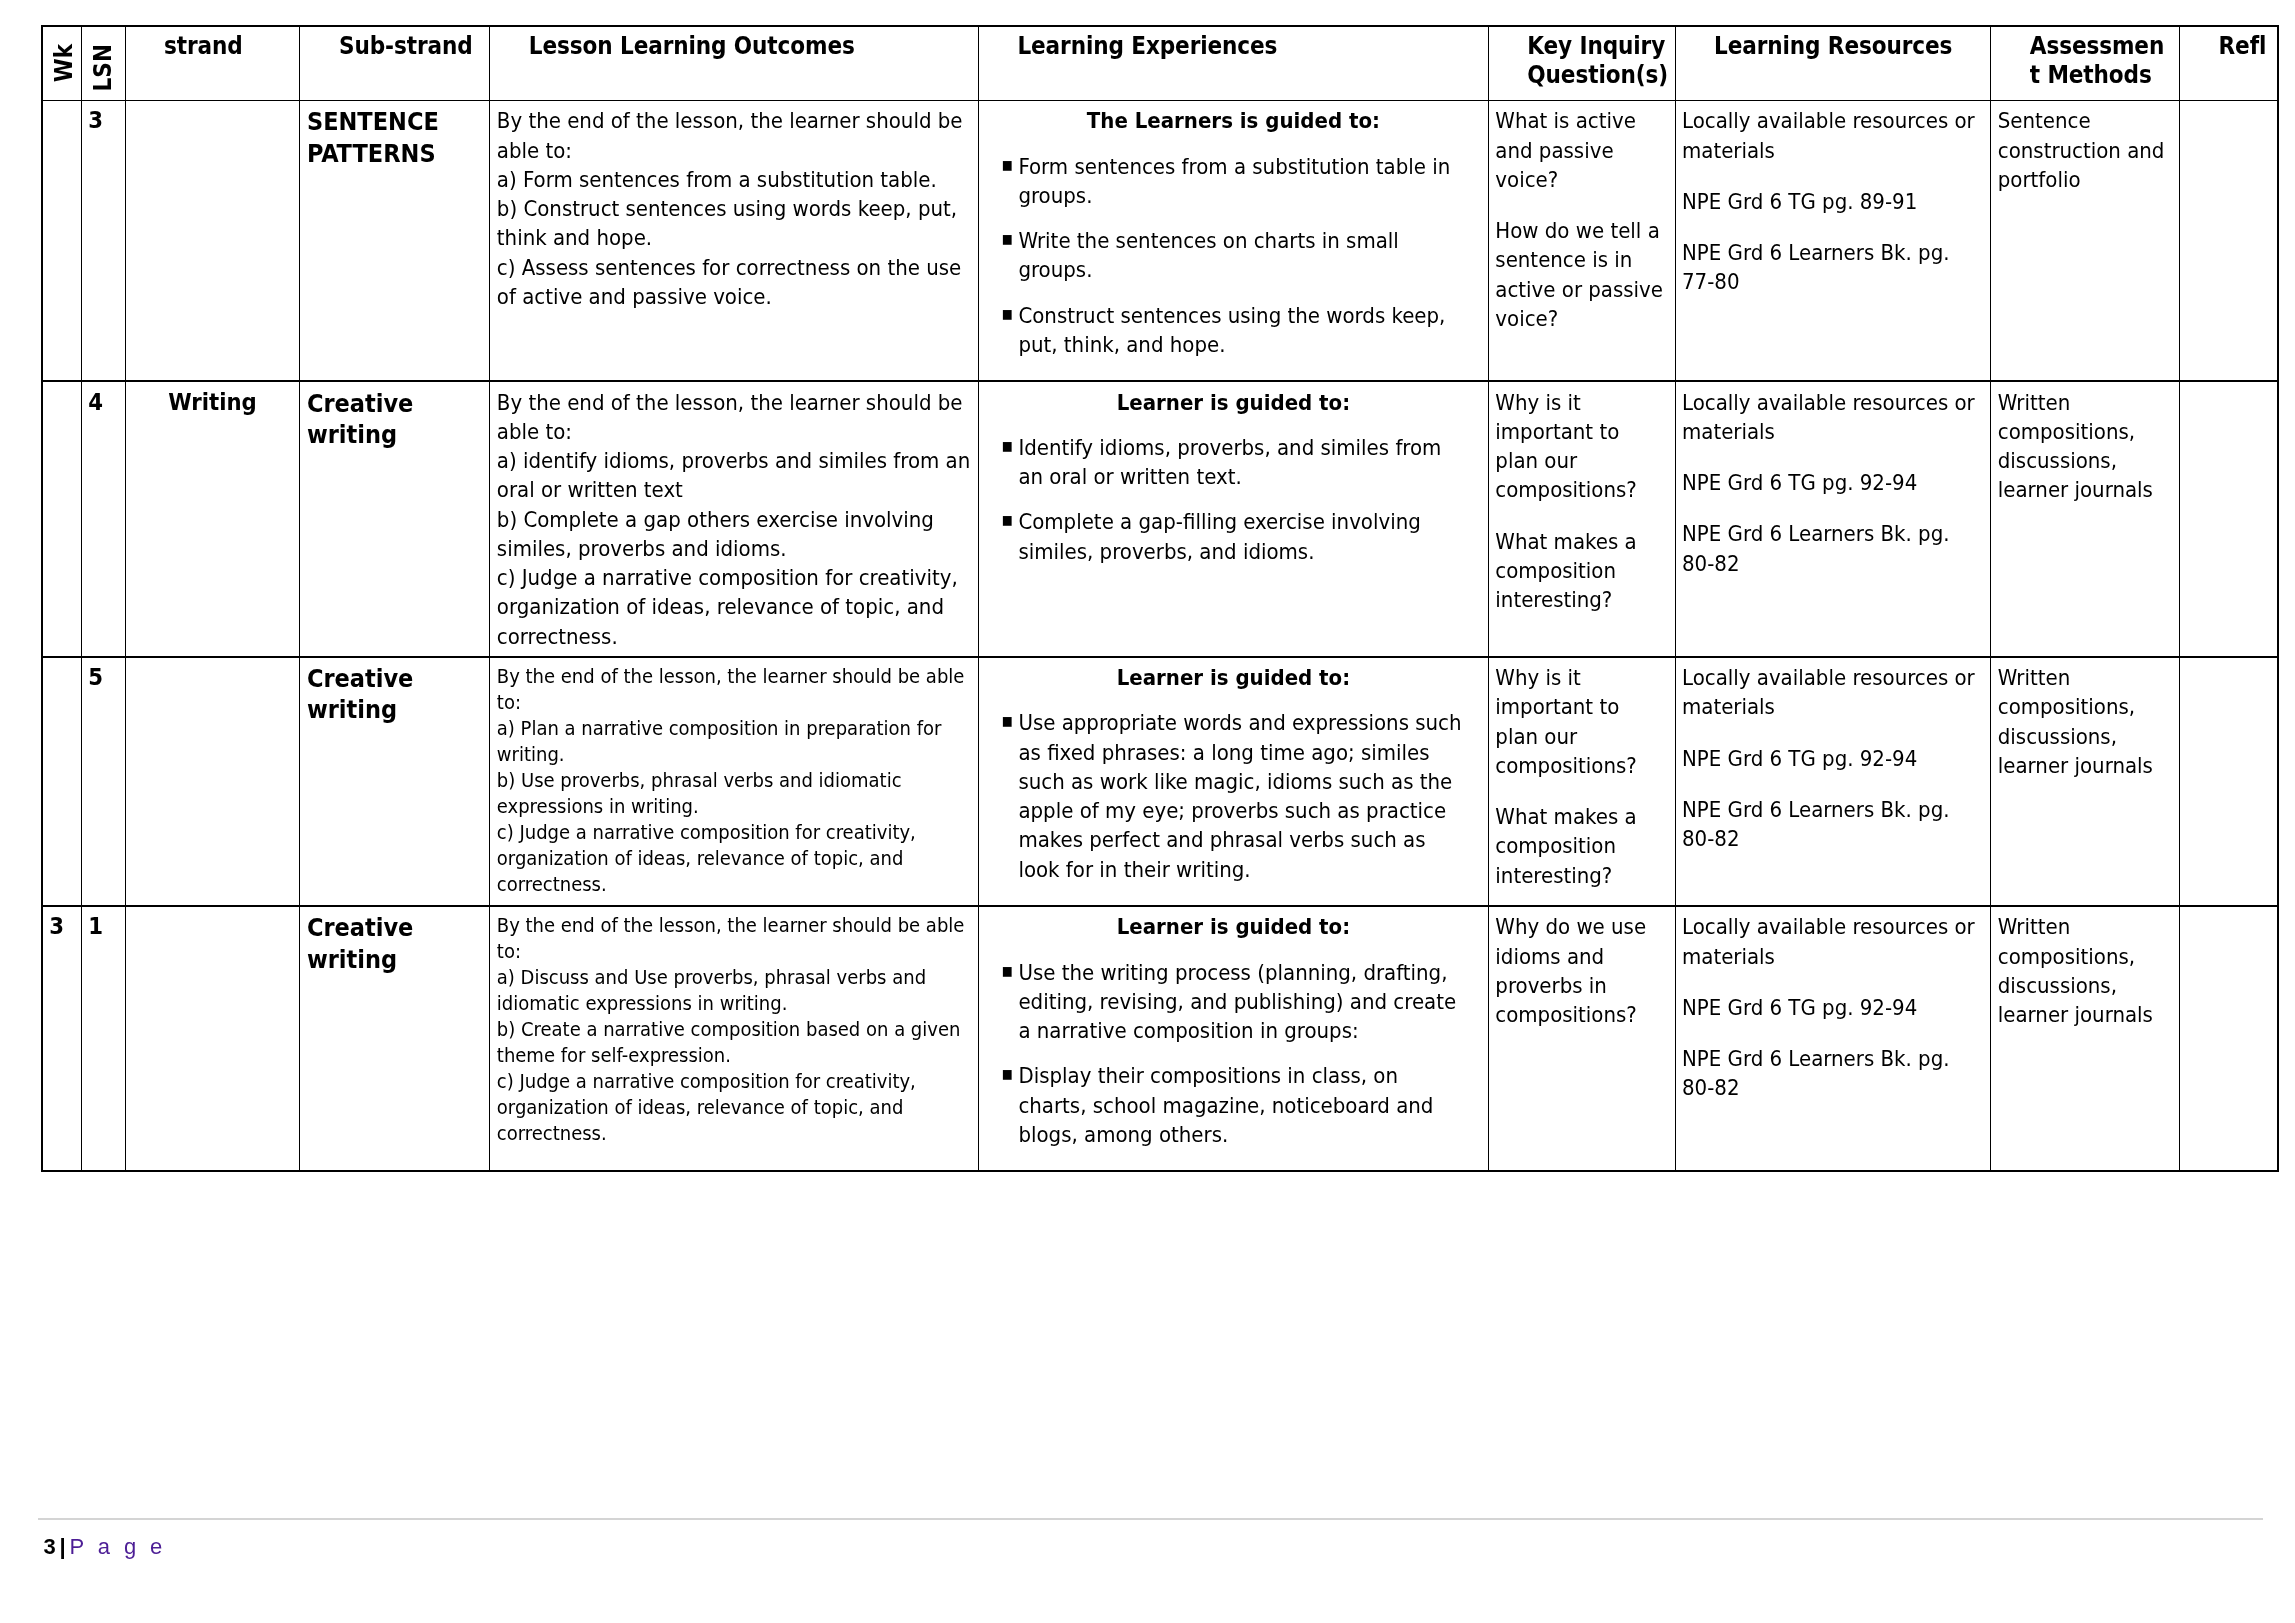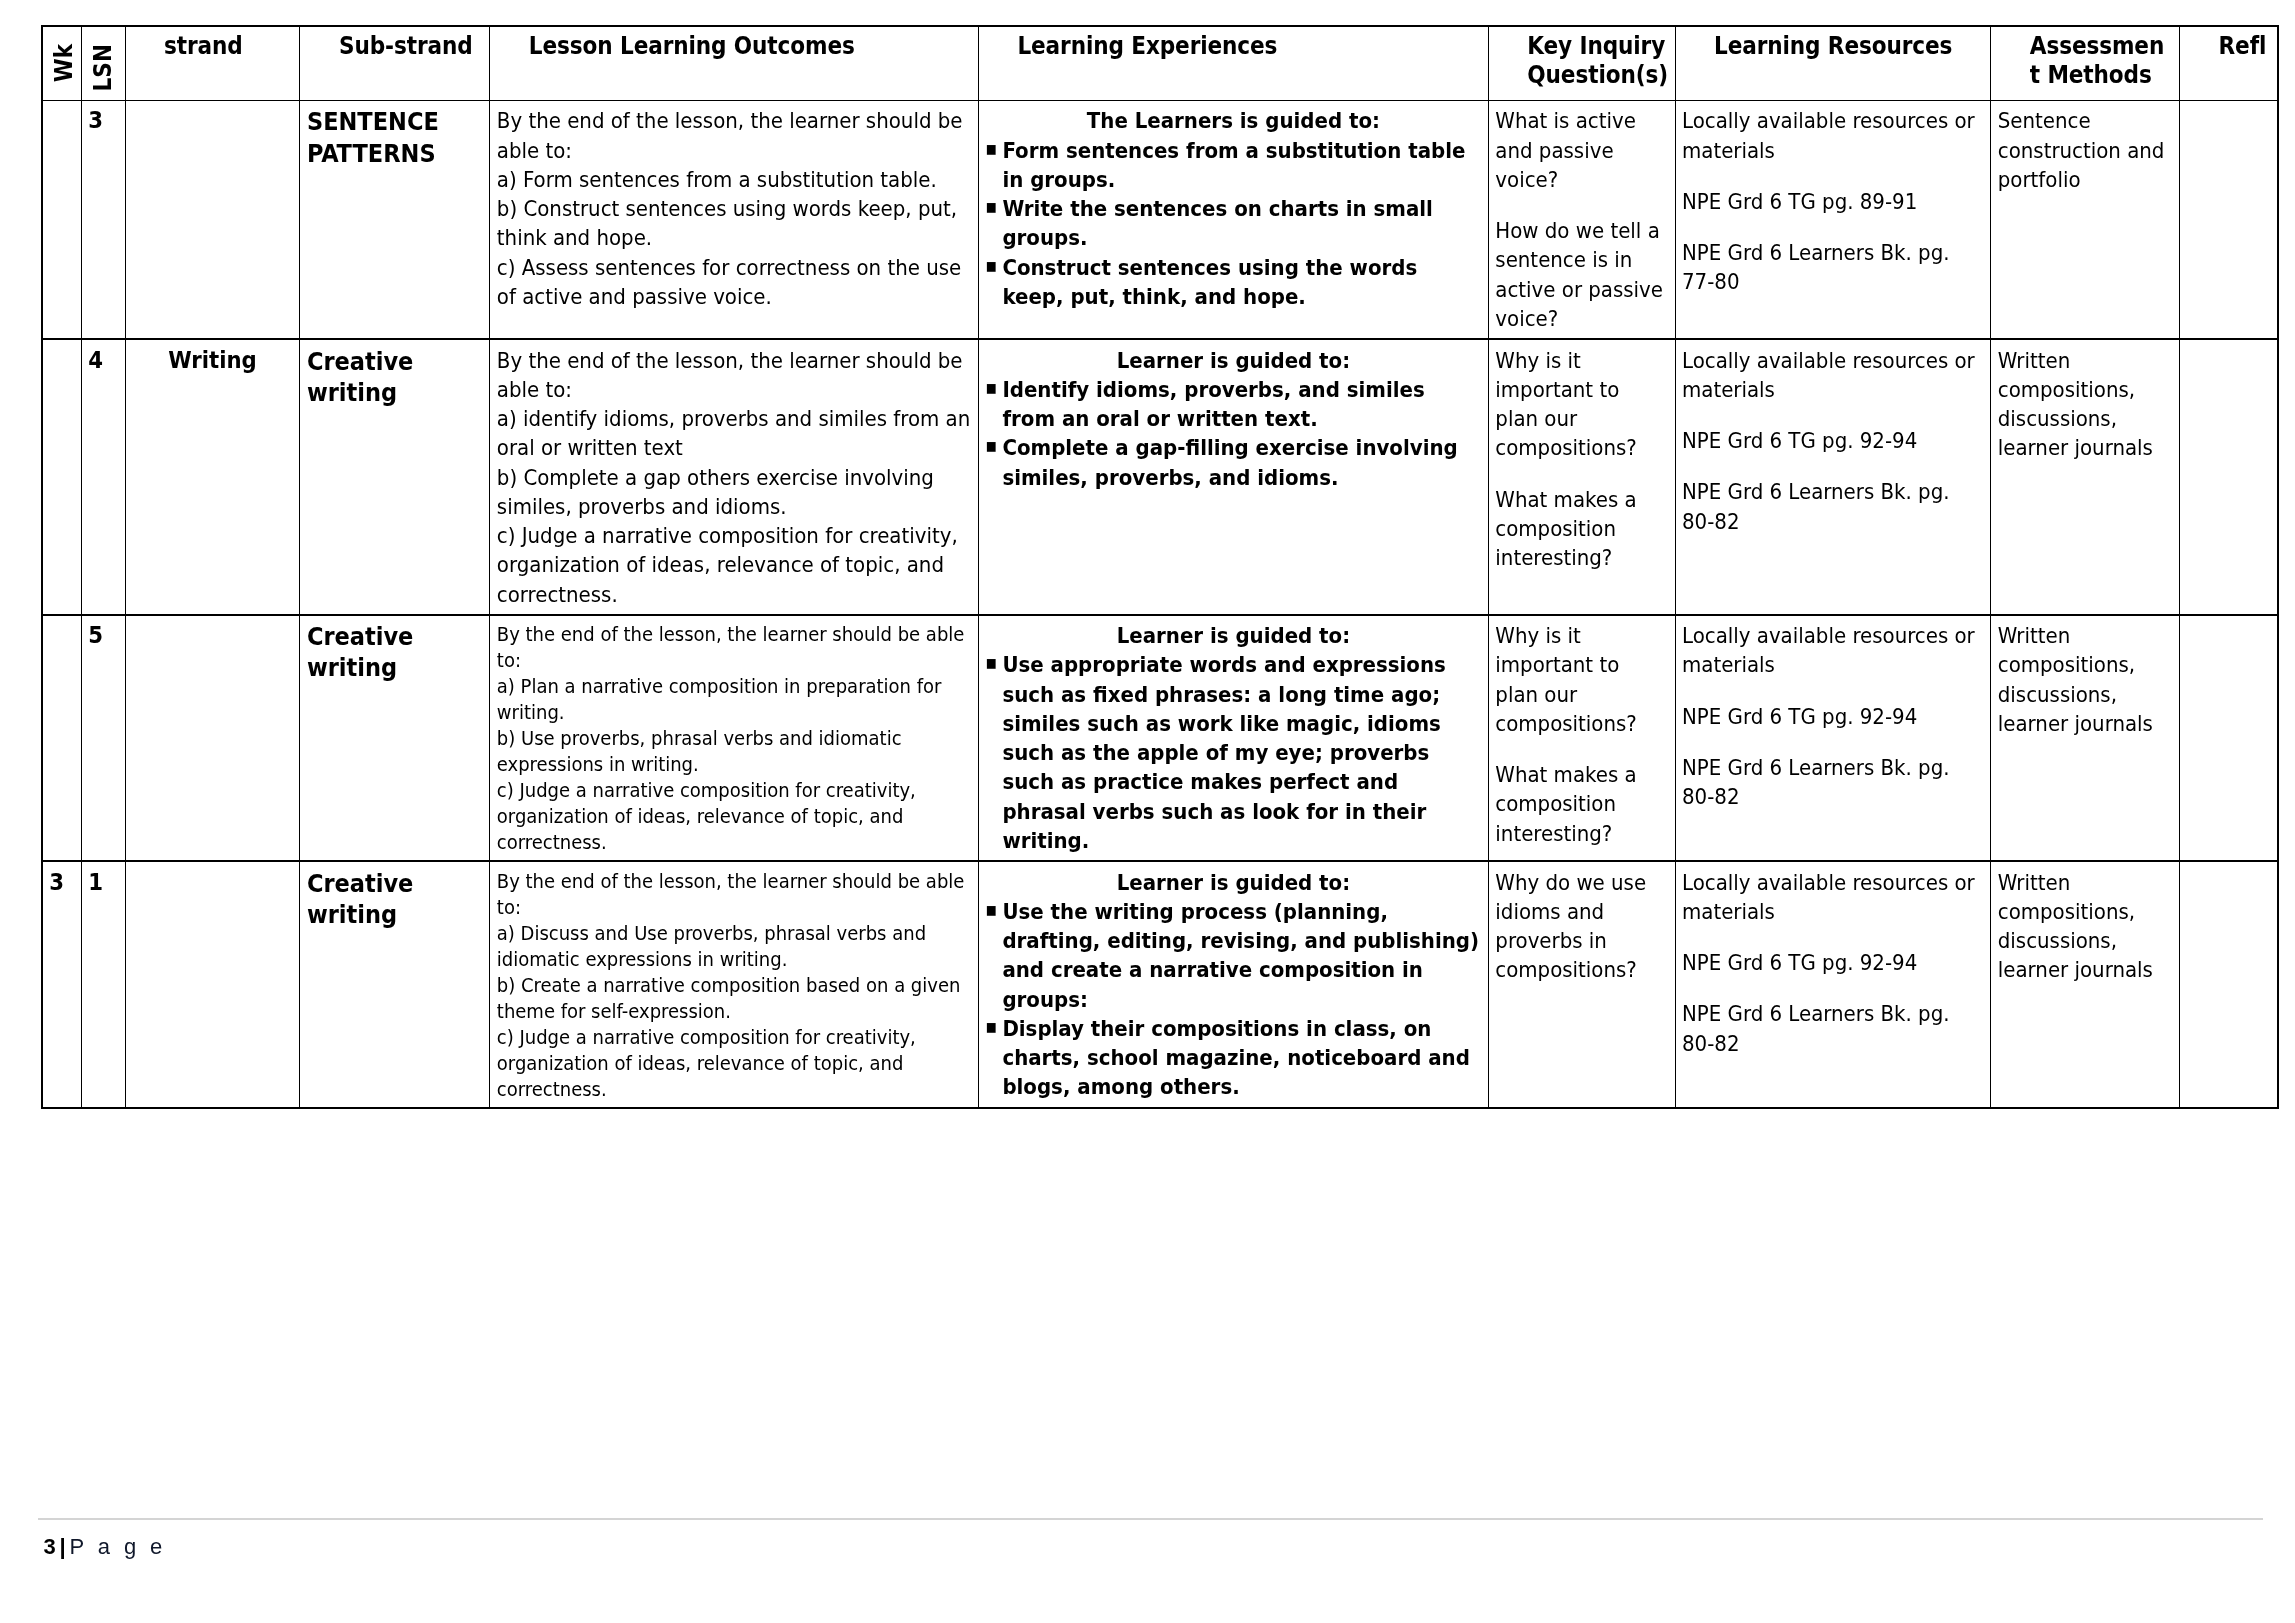--- a/index.html
+++ b/index.html
@@ -92,22 +92,21 @@
   .subname { font-weight: bold; font-size: 25px; line-height: 1.25; }
 
   ul.bul {
     list-style: none;
     margin: 0;
     padding: 0;
   }
   ul.bul li {
     position: relative;
     padding-left: 17px;
-    margin: 0;
-    font-weight: bold;
+    margin: 16px;
   }
   ul.bul li::before {
     content: "\25AA";
     position: absolute;
     left: 0;
     top: 0;
     font-size: 19.6px;
   }
   p.ln { margin: 0; }
   .gap { height: 22px; }
@@ -126,21 +125,21 @@
   }
   .footer-text {
     margin-left: 14.4px;
     margin-top: 14.4px;
     font-family: "Liberation Sans", sans-serif;
     font-stretch: normal;
     font-size: 22px;
   }
   .footer-text .pg { font-weight: bold; color: #000; }
   .footer-text .bar { font-weight: bold; color: #000; padding: 0 3.9px; }
-  .footer-text .word { color: #0f172a; letter-spacing: 3.9px; margin-top: 40px; }
+  .footer-text .word { color: #4c1d95; letter-spacing: 3.9px; margin-top: 40px; }
 </style>
 </head>
 <body>
 
 <div class="page">
 
   <table class="scheme">
     <colgroup>
       <col class="c-wk">
         <col class="c-lsn">

